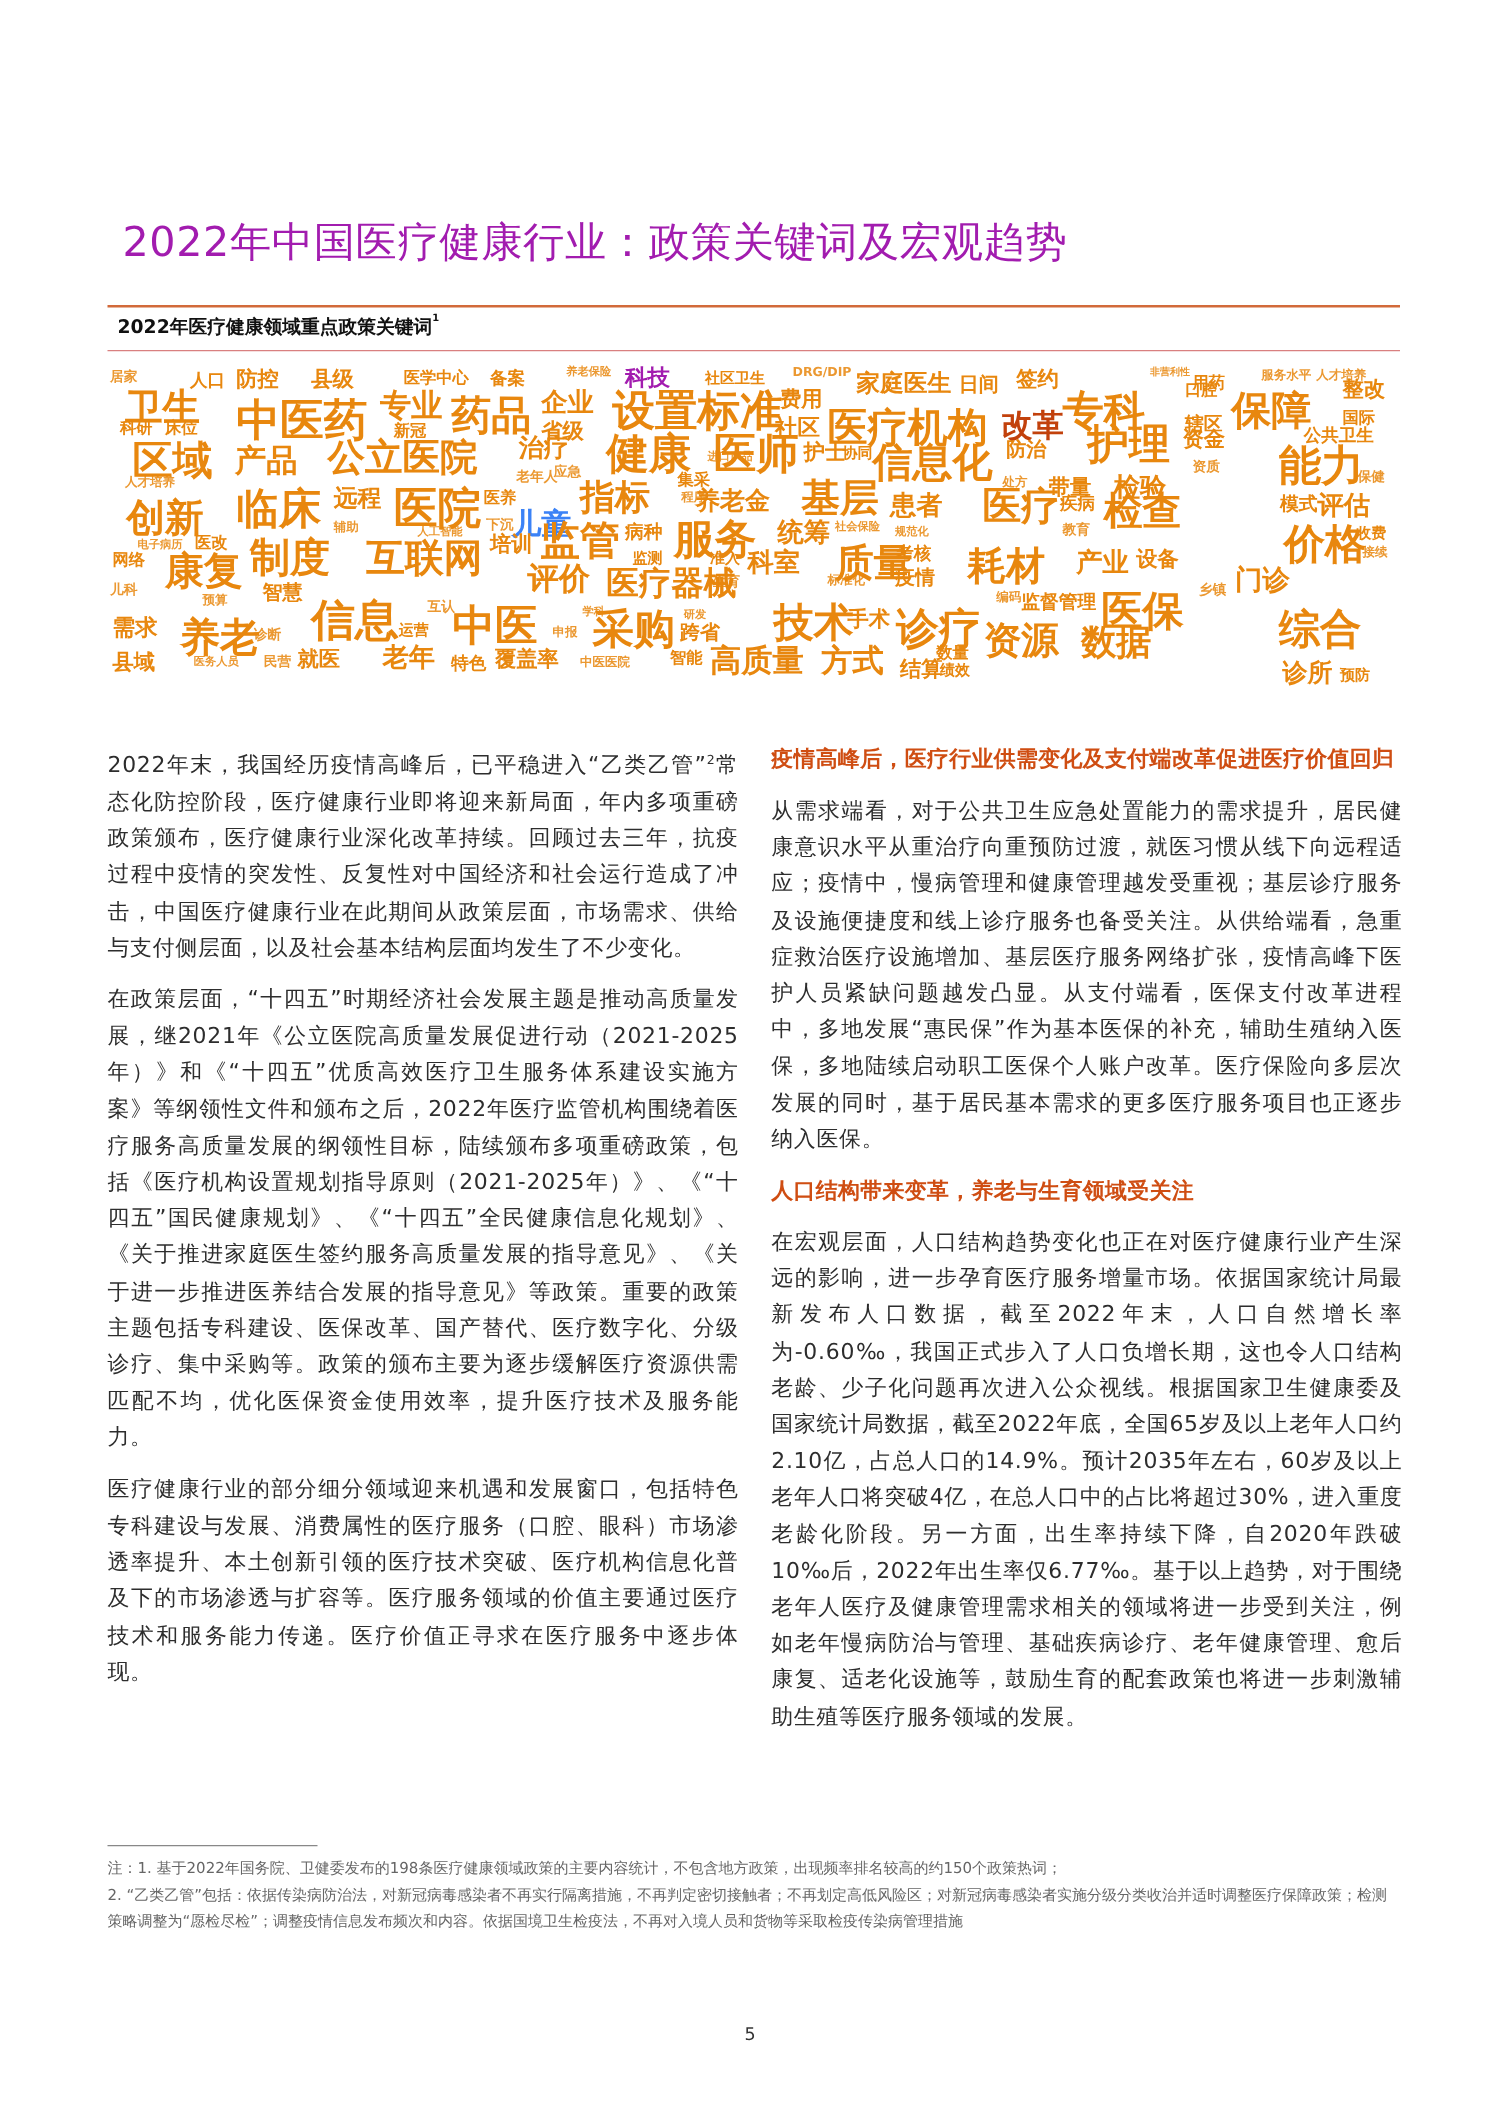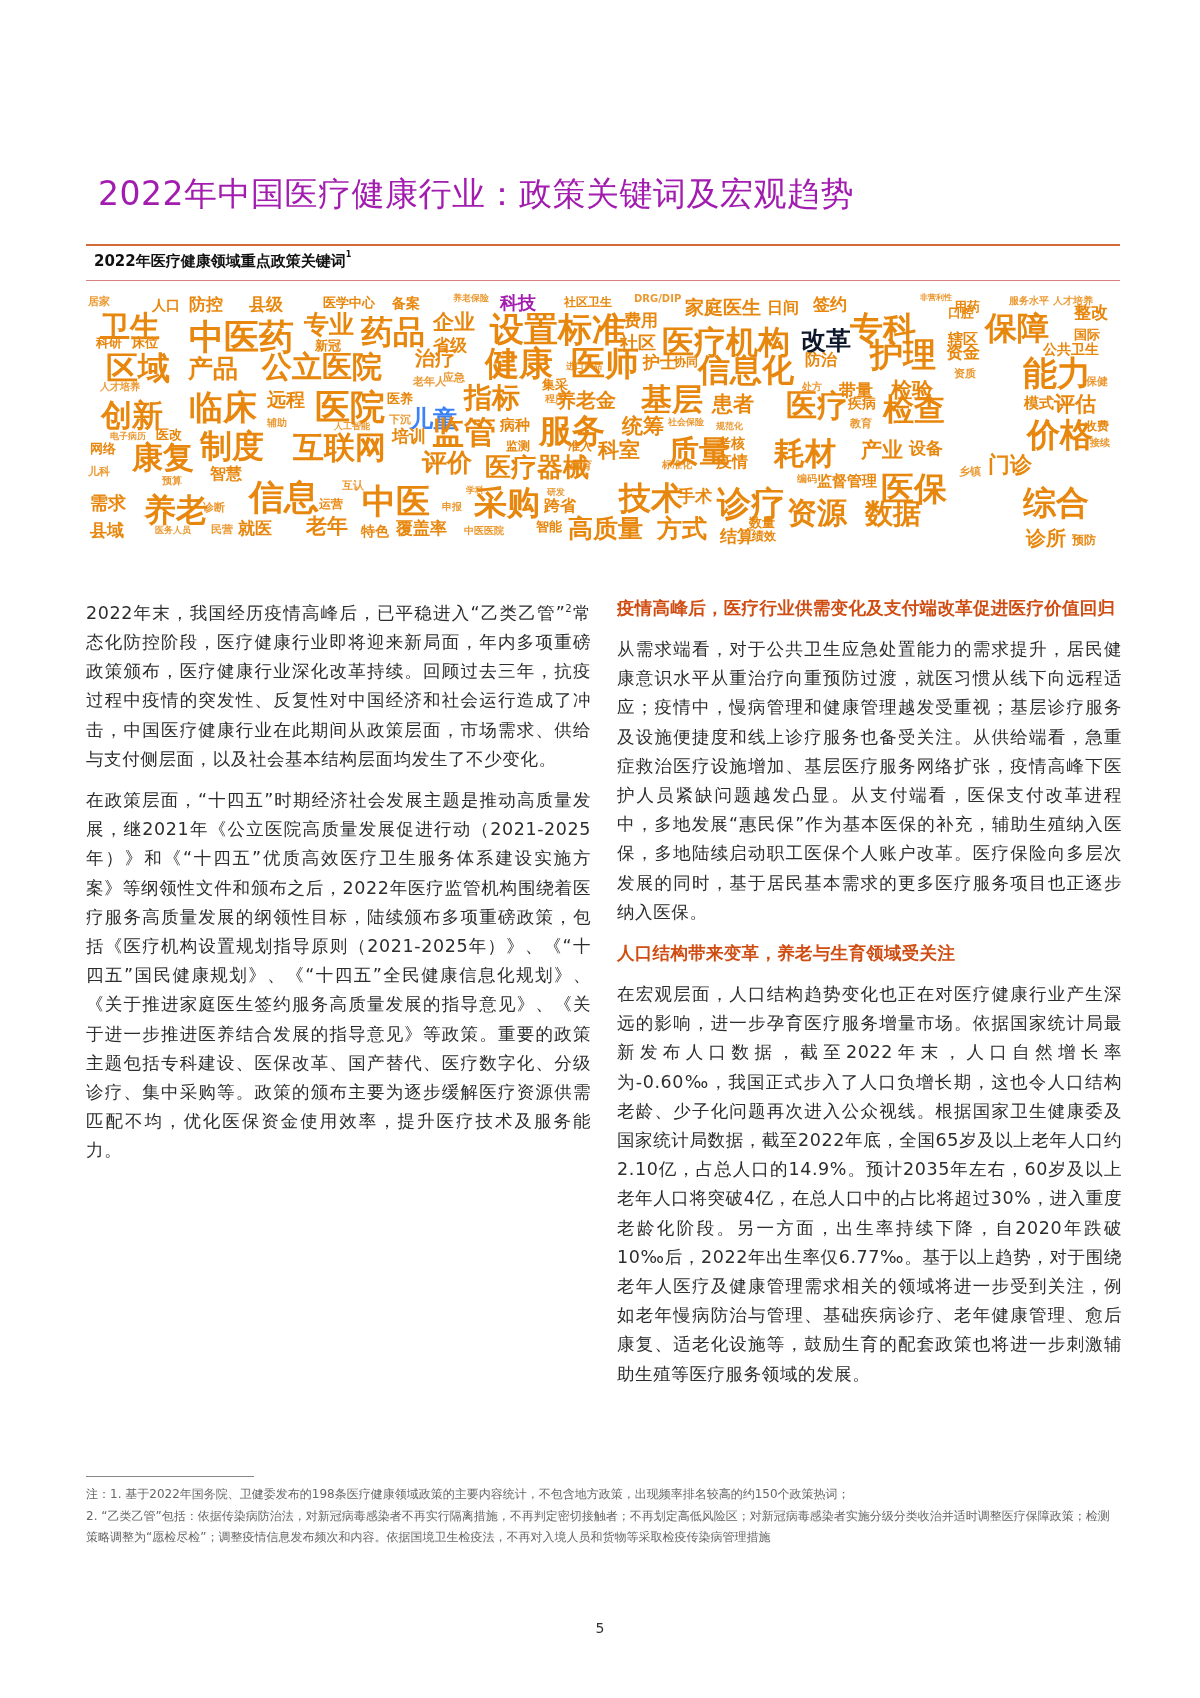--- a/index.html
+++ b/index.html
@@ -54,21 +54,21 @@
     <span class="w" style="left: 923px; top: 6px; font-size: 10px; color: rgb(232, 135, 14); opacity: 0.85;">服务水平</span>
     <span class="w" style="left: 967px; top: 6px; font-size: 10px; color: rgb(232, 135, 14); opacity: 0.85;">人才培养</span>
     <span class="w" style="left: 14px; top: 22px; font-size: 30px; color: rgb(232, 135, 14);">卫生</span>
     <span class="w" style="left: 103px; top: 30px; font-size: 35px; color: rgb(232, 135, 14);">中医药</span>
     <span class="w" style="left: 218px; top: 22px; font-size: 25px; color: rgb(232, 135, 14);">专业</span>
     <span class="w" style="left: 275px; top: 26px; font-size: 32px; color: rgb(232, 135, 14);">药品</span>
     <span class="w" style="left: 347px; top: 22px; font-size: 21px; color: rgb(232, 135, 14);">企业</span>
     <span class="w" style="left: 404px; top: 22px; font-size: 34px; color: rgb(232, 135, 14);">设置标准</span>
     <span class="w" style="left: 538px; top: 22px; font-size: 17px; color: rgb(232, 135, 14);">费用</span>
     <span class="w" style="left: 576px; top: 36px; font-size: 32px; color: rgb(232, 135, 14);">医疗机构</span>
-    <span class="w" style="left: 715px; top: 38px; font-size: 25px; color: #0f172a;">改革</span>
+    <span class="w" style="left: 715px; top: 38px; font-size: 25px; color: #c2410c;">改革</span>
     <span class="w" style="left: 764px; top: 22px; font-size: 33px; color: rgb(232, 135, 14);">专科</span>
     <span class="w" style="left: 862px; top: 16px; font-size: 13px; color: rgb(232, 135, 14);">口腔</span>
     <span class="w" style="left: 899px; top: 22px; font-size: 32px; color: rgb(232, 135, 14);">保障</span>
     <span class="w" style="left: 988px; top: 14px; font-size: 17px; color: rgb(232, 135, 14);">整改</span>
     <span class="w" style="left: 988px; top: 38px; font-size: 13px; color: rgb(232, 135, 14);">国际</span>
     <span class="w" style="left: 10px; top: 46px; font-size: 13px; color: rgb(232, 135, 14);">科研</span>
     <span class="w" style="left: 46px; top: 46px; font-size: 13px; color: rgb(232, 135, 14);">床位</span>
     <span class="w" style="left: 229px; top: 49px; font-size: 13px; color: rgb(232, 135, 14);">新冠</span>
     <span class="w" style="left: 347px; top: 47px; font-size: 17px; color: rgb(232, 135, 14);">省级</span>
     <span class="w" style="left: 534px; top: 44px; font-size: 18px; color: rgb(232, 135, 14);">社区</span>
@@ -186,20 +186,21 @@
     <span class="w" style="left: 571px; top: 226px; font-size: 25px; color: rgb(232, 135, 14);">方式</span>
     <span class="w" style="left: 634px; top: 238px; font-size: 17px; color: rgb(232, 135, 14);">结算</span>
     <span class="w" style="left: 666px; top: 240px; font-size: 12px; color: rgb(232, 135, 14);">绩效</span>
     <span class="w" style="left: 940px; top: 238px; font-size: 20px; color: rgb(232, 135, 14);">诊所</span>
     <span class="w" style="left: 986px; top: 244px; font-size: 12px; color: rgb(232, 135, 14);">预防</span>
   </div>
 
 <div class="col col-left">
   <p><span>2022年末，我国经历疫情高峰后，已平稳进入“乙类乙管”</span><sup>2</sup><span>常态化防控阶段，医疗健康行业即将迎来新局面，年内多项重磅政策颁布，医疗健康行业深化改革持续。回顾过去三年，抗疫过程中疫情的突发性、反复性对中国经济和社会运行造成了冲击，中国医疗健康行业在此期间从政策层面，市场需求、供给与支付侧层面，以及社会基本结构层面均发生了不少变化。</span></p>
   <p>在政策层面，“十四五”时期经济社会发展主题是推动高质量发展，继2021年《公立医院高质量发展促进行动（2021-2025年）》和《“十四五”优质高效医疗卫生服务体系建设实施方案》等纲领性文件和颁布之后，2022年医疗监管机构围绕着医疗服务高质量发展的纲领性目标，陆续颁布多项重磅政策，包括《医疗机构设置规划指导原则（2021-2025年）》、《“十四五”国民健康规划》、《“十四五”全民健康信息化规划》、《关于推进家庭医生签约服务高质量发展的指导意见》、《关于进一步推进医养结合发展的指导意见》等政策。重要的政策主题包括专科建设、医保改革、国产替代、医疗数字化、分级诊疗、集中采购等。政策的颁布主要为逐步缓解医疗资源供需匹配不均，优化医保资金使用效率，提升医疗技术及服务能力。</p>
+  <p>医疗健康行业的部分细分领域迎来机遇和发展窗口，包括特色专科建设与发展、消费属性的医疗服务（口腔、眼科）市场渗透率提升、本土创新引领的医疗技术突破、医疗机构信息化普及下的市场渗透与扩容等。医疗服务领域的价值主要通过医疗技术和服务能力传递。医疗价值正寻求在医疗服务中逐步体现。</p>
 </div>
 
 <div class="col col-right">
   <h3>疫情高峰后，医疗行业供需变化及支付端改革促进医疗价值回归</h3>
   <p>从需求端看，对于公共卫生应急处置能力的需求提升，居民健康意识水平从重治疗向重预防过渡，就医习惯从线下向远程适应；疫情中，慢病管理和健康管理越发受重视；基层诊疗服务及设施便捷度和线上诊疗服务也备受关注。从供给端看，急重症救治医疗设施增加、基层医疗服务网络扩张，疫情高峰下医护人员紧缺问题越发凸显。从支付端看，医保支付改革进程中，多地发展“惠民保”作为基本医保的补充，辅助生殖纳入医保，多地陆续启动职工医保个人账户改革。医疗保险向多层次发展的同时，基于居民基本需求的更多医疗服务项目也正逐步纳入医保。</p>
   <h3>人口结构带来变革，养老与生育领域受关注</h3>
   <p>在宏观层面，人口结构趋势变化也正在对医疗健康行业产生深远的影响，进一步孕育医疗服务增量市场。依据国家统计局最新发布人口数据，截至2022年末，人口自然增长率为-0.60‰，我国正式步入了人口负增长期，这也令人口结构老龄、少子化问题再次进入公众视线。根据国家卫生健康委及国家统计局数据，截至2022年底，全国65岁及以上老年人口约2.10亿，占总人口的14.9%。预计2035年左右，60岁及以上老年人口将突破4亿，在总人口中的占比将超过30%，进入重度老龄化阶段。另一方面，出生率持续下降，自2020年跌破10‰后，2022年出生率仅6.77‰。基于以上趋势，对于围绕老年人医疗及健康管理需求相关的领域将进一步受到关注，例如老年慢病防治与管理、基础疾病诊疗、老年健康管理、愈后康复、适老化设施等，鼓励生育的配套政策也将进一步刺激辅助生殖等医疗服务领域的发展。</p>
 </div>
 
 <div class="foot-rule"></div>

